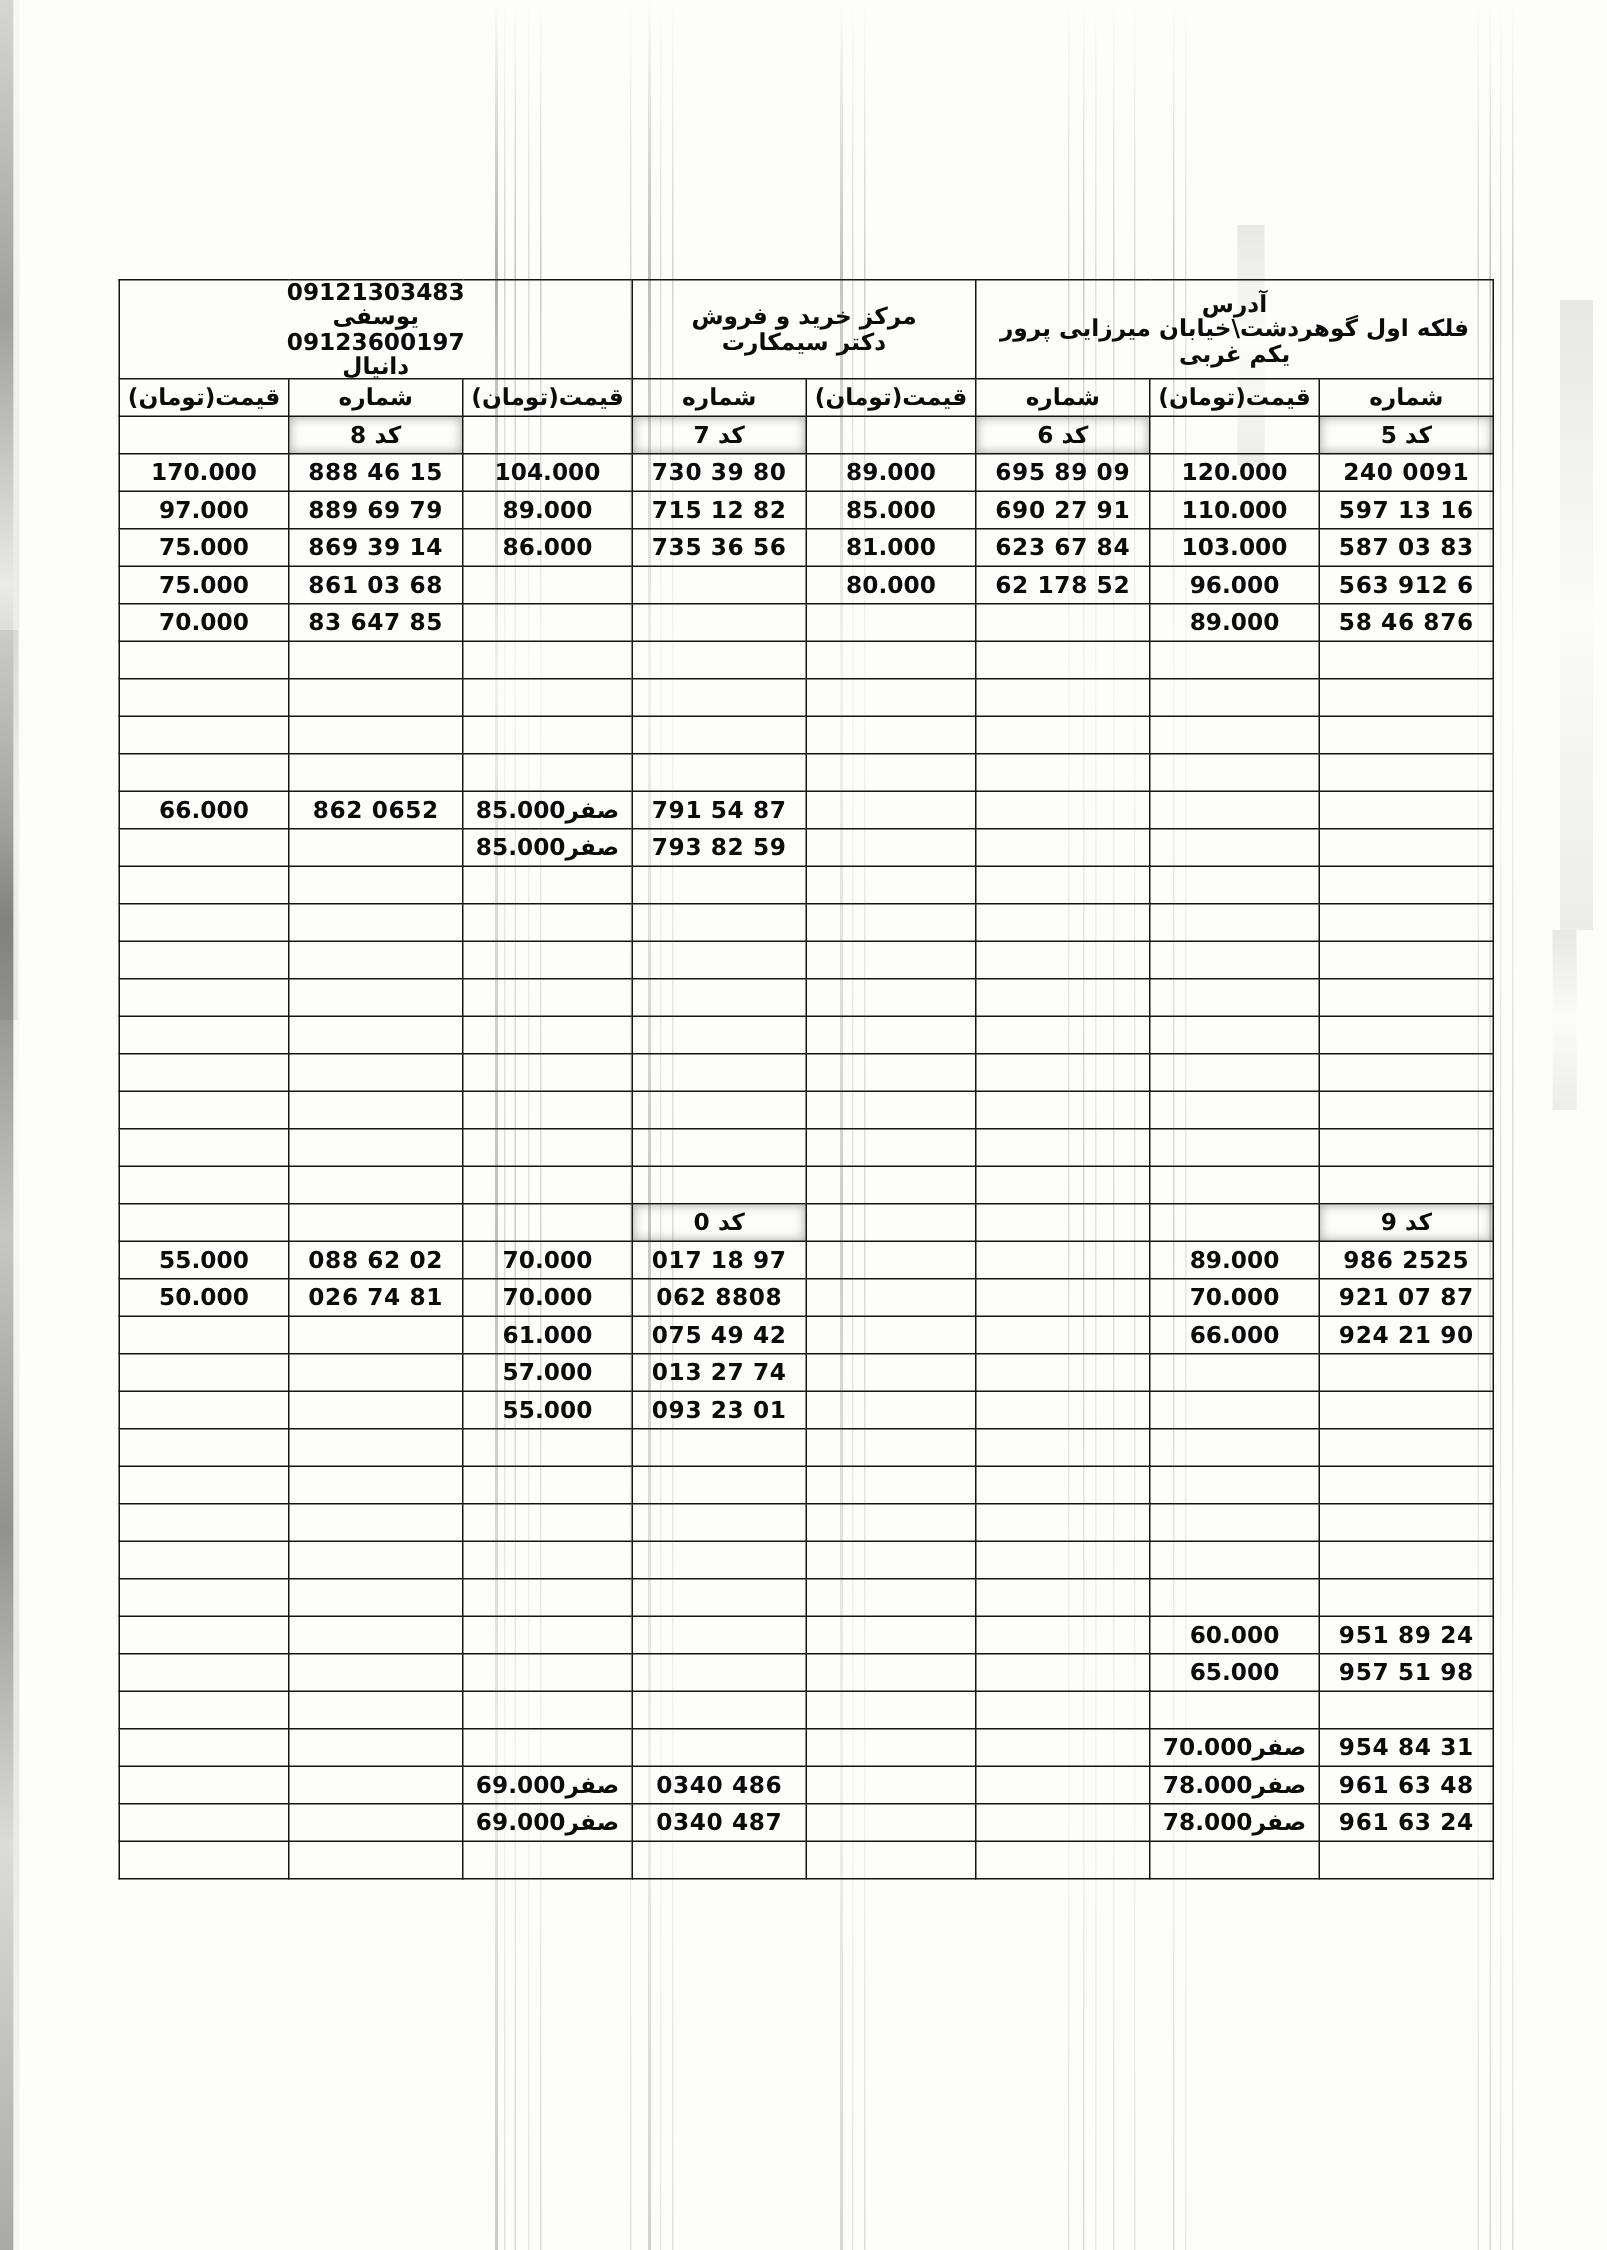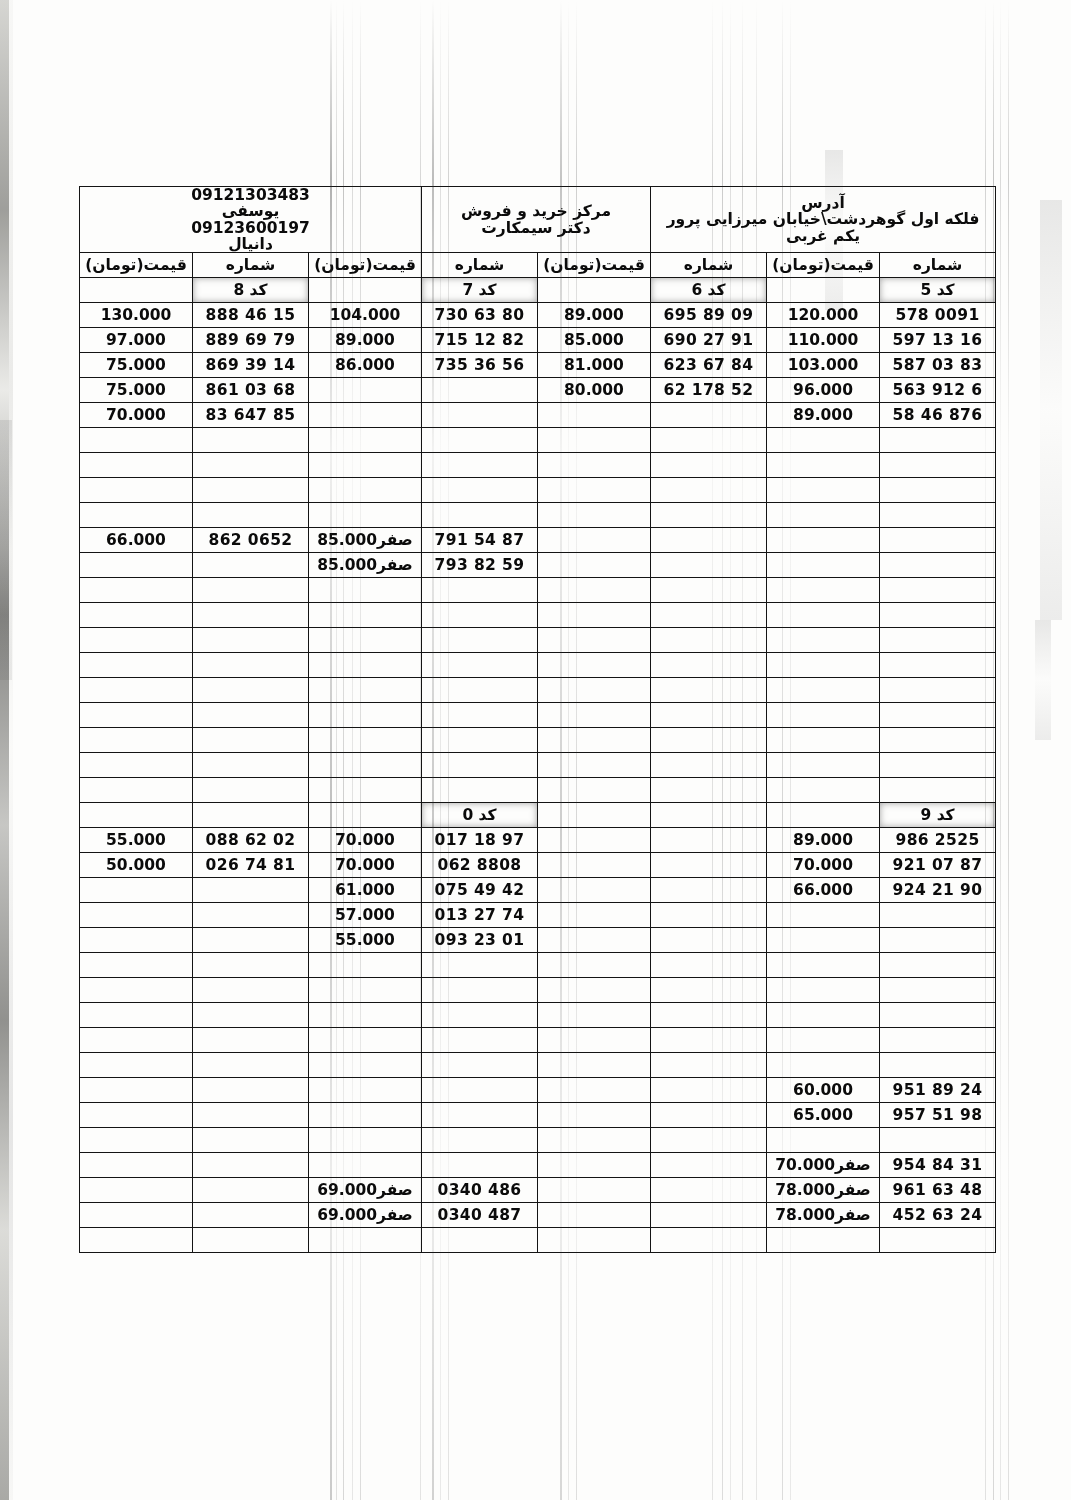--- a/index.html
+++ b/index.html
@@ -141,28 +141,28 @@
           <td class="code">کد 5</td>
           <td class="blank"></td>
           <td class="code code-dirty">کد 6</td>
           <td class="blank"></td>
           <td class="code code-dirty">کد 7</td>
           <td class="blank"></td>
           <td class="code code-dirty">کد 8</td>
           <td class="blank"></td>
         </tr>
         <tr>
-          <td class="num">578 0091</td>
+          <td class="num">240 0091</td>
           <td class="price">120.000</td>
           <td class="num">695 89 09</td>
           <td class="price">89.000</td>
-          <td class="num">730 63 80</td>
+          <td class="num">730 39 80</td>
           <td class="price">104.000</td>
           <td class="num">888 46 15</td>
-          <td class="price">130.000</td>
+          <td class="price">170.000</td>
         </tr>
         <tr>
           <td class="num">597 13 16</td>
           <td class="price">110.000</td>
           <td class="num">690 27 91</td>
           <td class="price">85.000</td>
           <td class="num">715 12 82</td>
           <td class="price">89.000</td>
           <td class="num">889 69 79</td>
           <td class="price">97.000</td>
@@ -501,21 +501,21 @@
           <td class="num">961 63 48</td>
           <td class="price price-zero">صفر<span style="direction:ltr;display:inline-block">78.000</span></td>
           <td class="blank"></td>
           <td class="blank"></td>
           <td class="num">0340 486</td>
           <td class="price price-zero">صفر<span style="direction:ltr;display:inline-block">69.000</span></td>
           <td class="blank"></td>
           <td class="blank"></td>
         </tr>
         <tr>
-          <td class="num">452 63 24</td>
+          <td class="num">961 63 24</td>
           <td class="price price-zero">صفر<span style="direction:ltr;display:inline-block">78.000</span></td>
           <td class="blank"></td>
           <td class="blank"></td>
           <td class="num">0340 487</td>
           <td class="price price-zero">صفر<span style="direction:ltr;display:inline-block">69.000</span></td>
           <td class="blank"></td>
           <td class="blank"></td>
         </tr>
         <tr>
           <td class="blank"></td>

